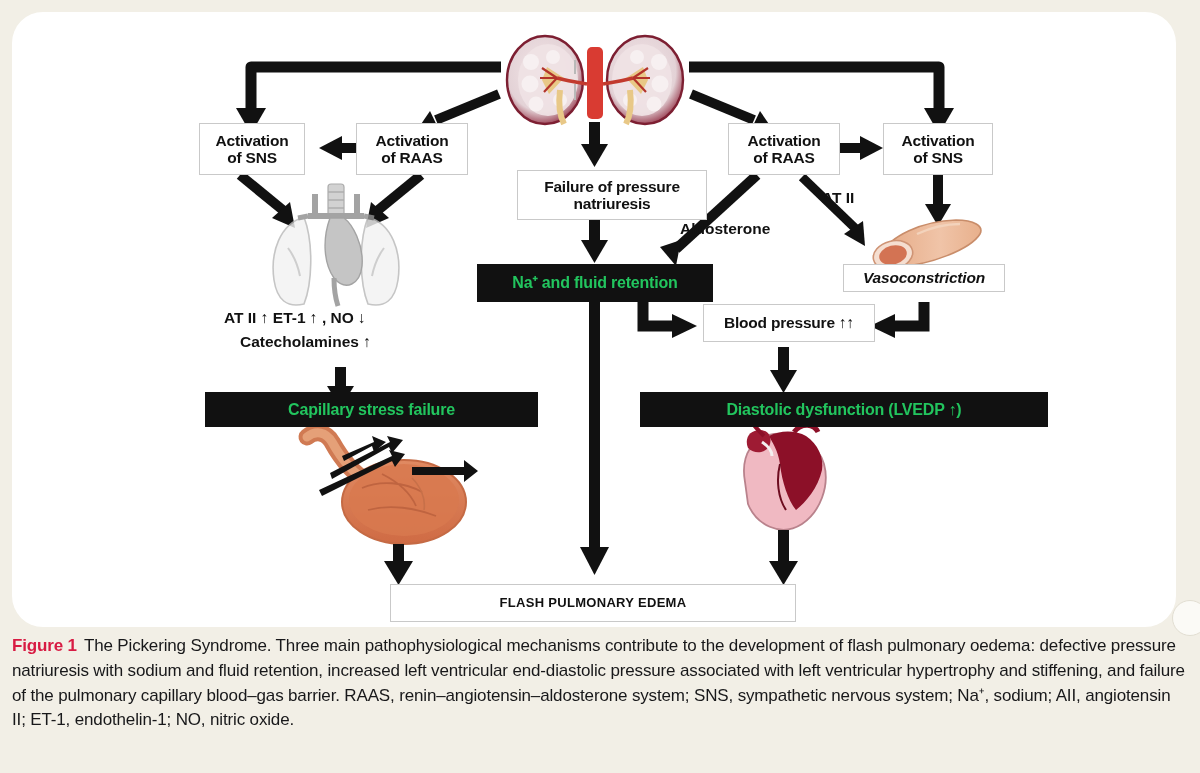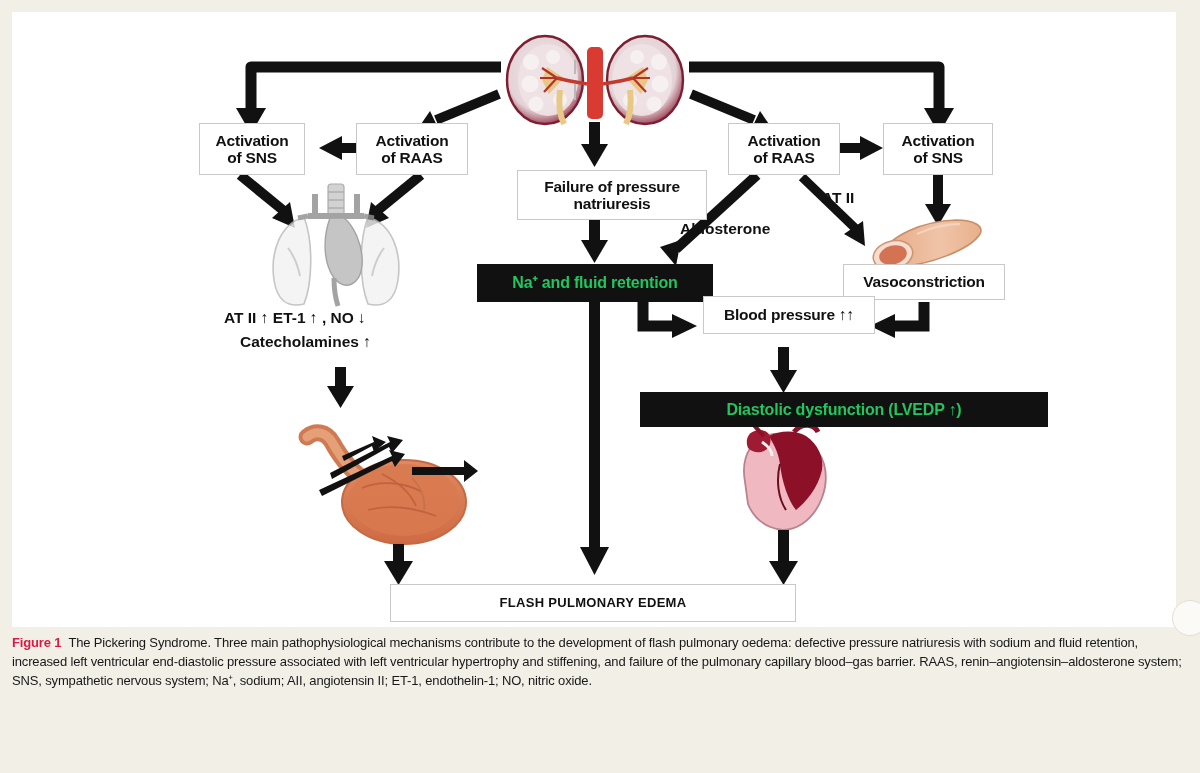--- a/index.html
+++ b/index.html
@@ -8,20 +8,21 @@
     background:#f2efe6;
     font-family:"Liberation Sans",sans-serif;
     overflow:hidden;
   }
   .page{position:relative;width:1200px;height:773px;background:#f2efe6;}
 
   
   .figure-panel{
     position:absolute;left:12px;top:12px;width:1164px;height:615px;
     background:#ffffff;
+    border-radius:31px;
   }
   .canvas{position:absolute;left:0;top:0;width:1164px;height:615px;}
 
   
   .box{
     position:absolute;
     box-sizing:border-box;
     display:flex;align-items:center;justify-content:center;
     text-align:center;
     font-weight:bold;
@@ -45,21 +46,21 @@
     font-weight:bold;
     font-size:15.5px;
     color:#111;
     line-height:1.25;
     white-space:nowrap;
   }
 
   
   .caption{
     position:absolute;left:12px;top:634px;width:1176px;
-    font-size:13px;
+    font-size:17px;
     line-height:1.46;
     color:#18181a;
     font-family:"Liberation Sans",sans-serif;
     letter-spacing:-0.15px;
   }
   .caption .figlabel{
     color:#d81b43;
     font-weight:bold;
     margin-right:7px;
   }
@@ -307,28 +308,29 @@
     <div class="box box-light" style="left:871px;top:111px;width:110px;height:52px;">
       <span>Activation<br>of SNS</span>
     </div>
 
     <div class="plain-text" style="left:668px;top:207px;">Aldosterone</div>
 
     <div class="plain-text" style="left:810px;top:176px;">AT II</div>
 
     <div class="box box-dark" style="left:465px;top:252px;width:236px;height:38px;">Na⁺ and fluid retention</div>
 
-    <div class="box box-light" style="left:831px;top:252px;width:162px;height:36px;">Vasoconstriction</div>
-
-    <div class="box box-light" style="left:691px;top:284px;width:172px;height:38px;">Blood pressure ↑↑</div>
+    <div class="box box-light" style="left:831px;top:252px;width:162px;height:28px;font-style:italic;">Vasoconstriction</div>
+
+    <div class="box box-light" style="left:691px;top:292px;width:172px;height:38px;">Blood pressure ↑↑</div>
 
     <div class="plain-text" style="left:212px;top:296px;">AT II ↑  ET-1 ↑ , NO ↓</div>
 
     <div class="plain-text" style="left:228px;top:320px;">Catecholamines ↑</div>
 
+    <div class="box box-dark" style="left:193px;top:380px;width:333px;height:35px;">Capillary stress failure</div>
 
     <div class="box box-dark" style="left:628px;top:380px;width:408px;height:35px;">Diastolic dysfunction (LVEDP ↑)</div>
 
     <div class="box box-light" style="left:378px;top:572px;width:406px;height:38px;font-size:13px;letter-spacing:0.3px;">FLASH PULMONARY EDEMA</div>
 
   </div>
 
   <div class="caption">
     <p>
       <span class="figlabel">Figure 1</span><span>The Pickering Syndrome. Three main pathophysiological mechanisms contribute to the development of flash pulmonary oedema: defective pressure natriuresis with sodium and fluid retention, increased left ventricular end-diastolic pressure associated with left ventricular hypertrophy and stiffening, and failure of the pulmonary capillary blood–gas barrier. RAAS, renin–angiotensin–aldosterone system; SNS, sympathetic nervous system; Na⁺, sodium; AII, angiotensin II; ET-1, endothelin-1; NO, nitric oxide.</span>

